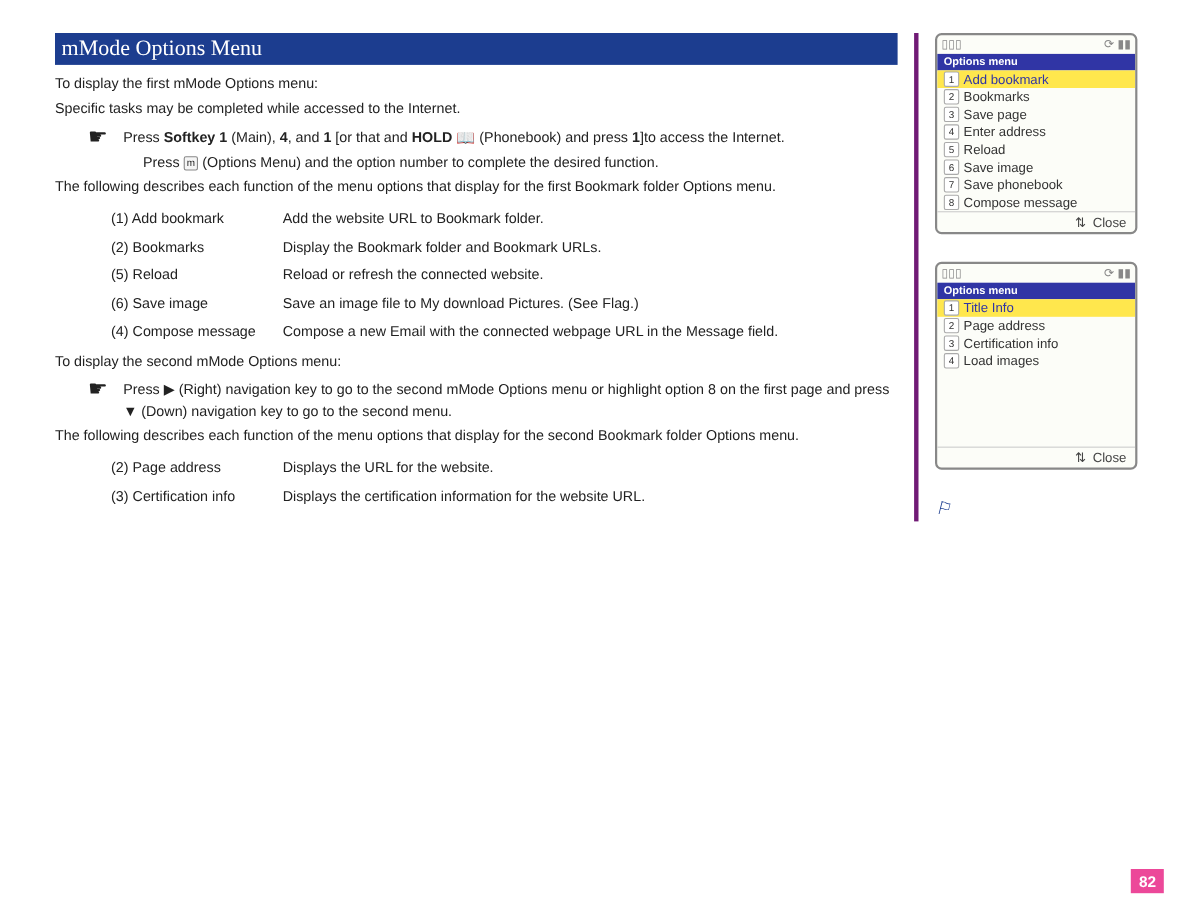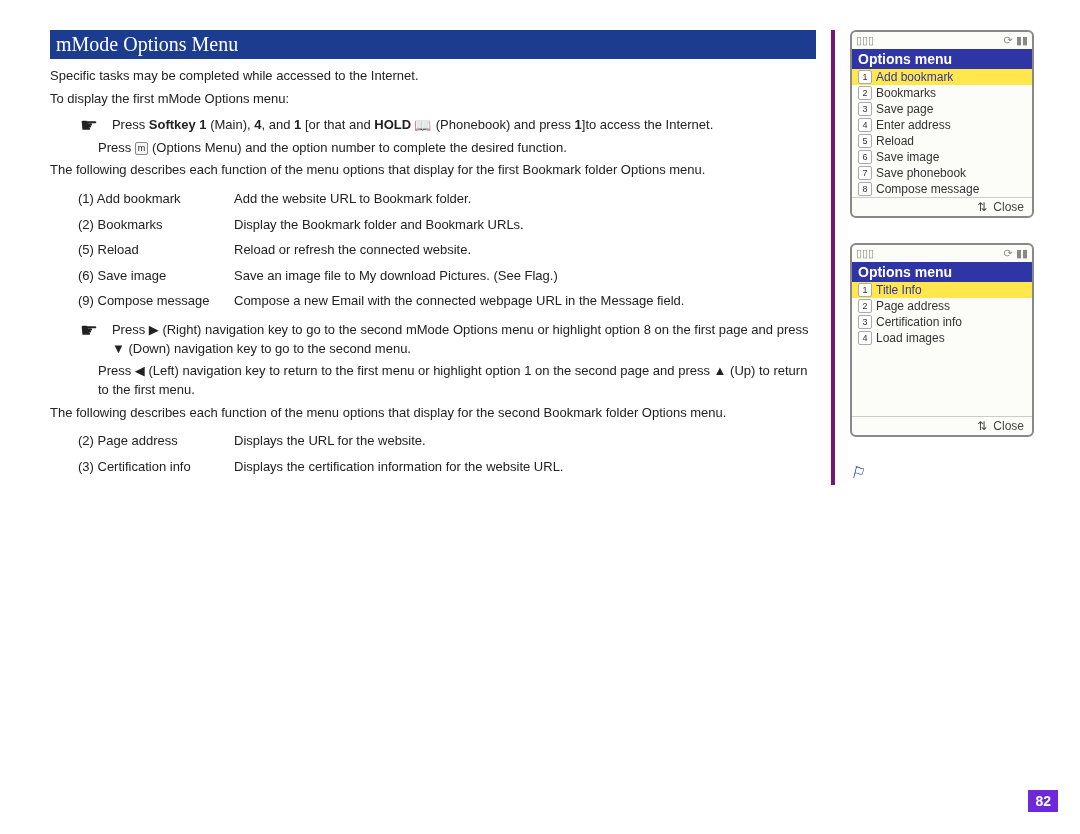--- a/index.html
+++ b/index.html
@@ -49,25 +49,25 @@
   .hand-icon {
     font-size: 20px;
     line-height: 1;
     flex-shrink: 0;
   }
   .bullet-text {
     flex: 1;
     line-height: 1.5;
   }
   .sub-indent {
-    margin-left: 48px;
+    margin-left: 80px;
     line-height: 1.5;
   }
   .def-table {
-    margin: 6px 0 6px 28px;
+    margin: 6px 0 6px 51px;
     border-collapse: collapse;
   }
   .def-table td {
     padding: 3px 6px 3px 0;
     vertical-align: top;
     line-height: 1.5;
   }
   .def-label {
     white-space: nowrap;
     width: 150px;
@@ -102,21 +102,21 @@
     justify-content:space-between;
     padding: 2px 4px;
     color:#888;
     font-size:11px;
   }
   .phone-title {
     background: #3035a5;
     color: #fff;
     font-weight: bold;
     padding: 2px 6px;
-    font-size: 14px;
+    font-size: 10px;
   }
   .phone-item {
     display:flex;
     align-items:center;
     gap:4px;
     padding: 1px 6px;
     font-family: Arial, sans-serif;
     color: #333;
   }
   .phone-item.selected {
@@ -158,35 +158,35 @@
   }
   .note-icon {
     color:#1c3d8f;
     font-size:16px;
     flex-shrink:0;
   }
   .page-num {
     position:absolute;
     right: 22px;
     bottom: 22px;
-    background:#6d28d9;
+    background:#ec4899;
     color:#fff;
     padding: 3px 7px;
     font-weight:bold;
     font-size:14px;
   }
 </style>
 </head>
 <body>
 
 <div class="page">
   <div class="left-col">
     <div class="heading-bar">mMode Options Menu</div>
+    <div class="para">To display the first mMode Options menu:</div>
     <div class="para">Specific tasks may be completed while accessed to the Internet.</div>
-    <div class="para">To display the first mMode Options menu:</div>
 
     <div class="bullet-row">
       <span class="hand-icon">☛</span>
       <span class="bullet-text">
         <span>Press </span><b>Softkey 1</b><span> (Main), </span><b>4</b><span>, and </span><b>1</b><span> [or that and </span><b>HOLD</b>
         <span class="book-icon">📖</span><span> (Phonebook) and press </span><b>1</b><span>]to access the Internet.</span>
       </span>
     </div>
     <div class="sub-indent">
       Press <span class="small-icon">m</span> (Options Menu) and the option number to complete the desired function.
@@ -206,32 +206,32 @@
           </tr>
           <tr>
             <td class="def-label">(5) Reload</td>
             <td>Reload or refresh the connected website.</td>
           </tr>
           <tr>
             <td class="def-label">(6) Save image</td>
             <td>Save an image file to My download Pictures. (See Flag.)</td>
           </tr>
           <tr>
-            <td class="def-label">(9) Compose message</td>
+            <td class="def-label">(4) Compose message</td>
             <td>Compose a new Email with the connected webpage URL in the Message field.</td>
           </tr>
         </tbody>
     </table>
 
+    <div class="para">To display the second mMode Options menu:</div>
 
     <div class="bullet-row">
       <span class="hand-icon">☛</span>
       <span class="bullet-text">Press ▶ (Right) navigation key to go to the second mMode Options menu or highlight option 8 on the first page and press ▼ (Down) navigation key to go to the second menu.</span>
     </div>
-    <div class="sub-indent">Press ◀ (Left) navigation key to return to the first menu or highlight option 1 on the second page and press ▲ (Up) to return to the first menu.</div>
 
     <div class="para">The following describes each function of the menu options that display for the second Bookmark folder Options menu.</div>
 
     <table class="def-table">
       <tbody id="defs2-body">
           <tr>
             <td class="def-label">(2) Page address</td>
             <td>Displays the URL for the website.</td>
           </tr>
           <tr>

